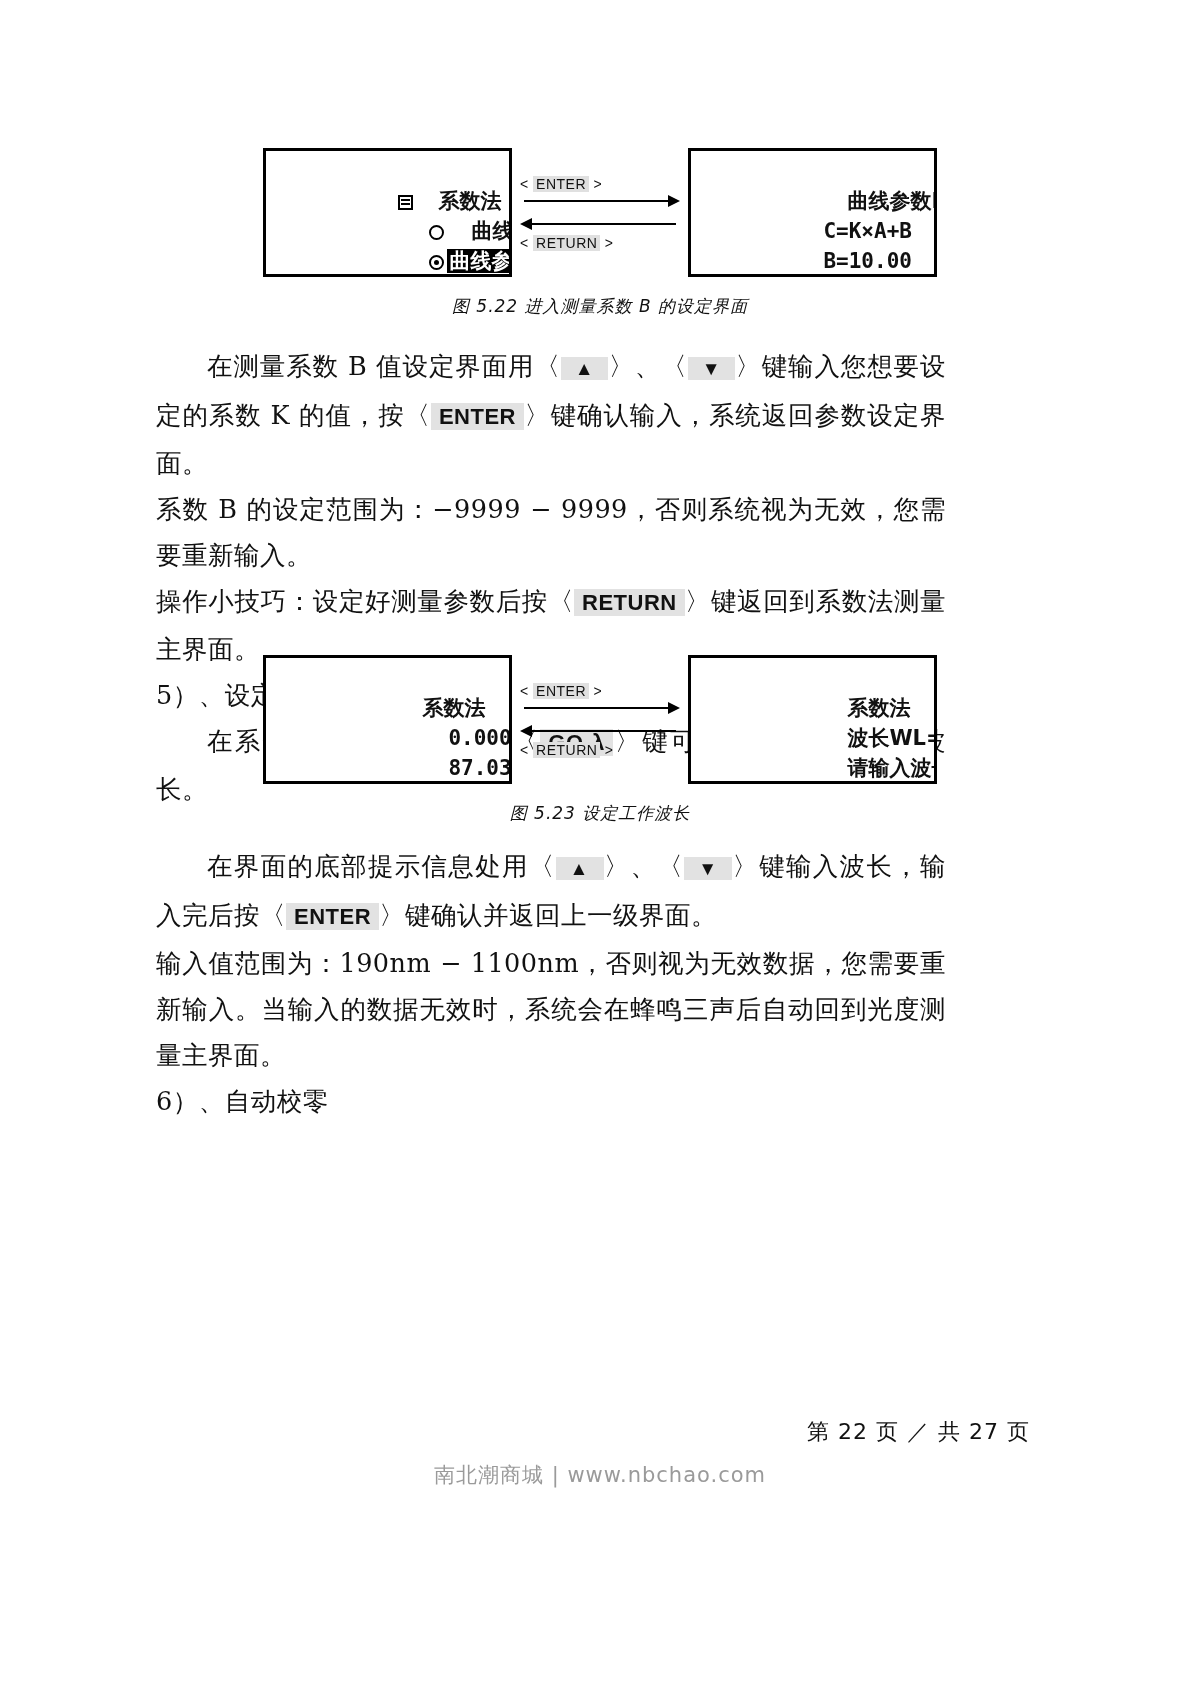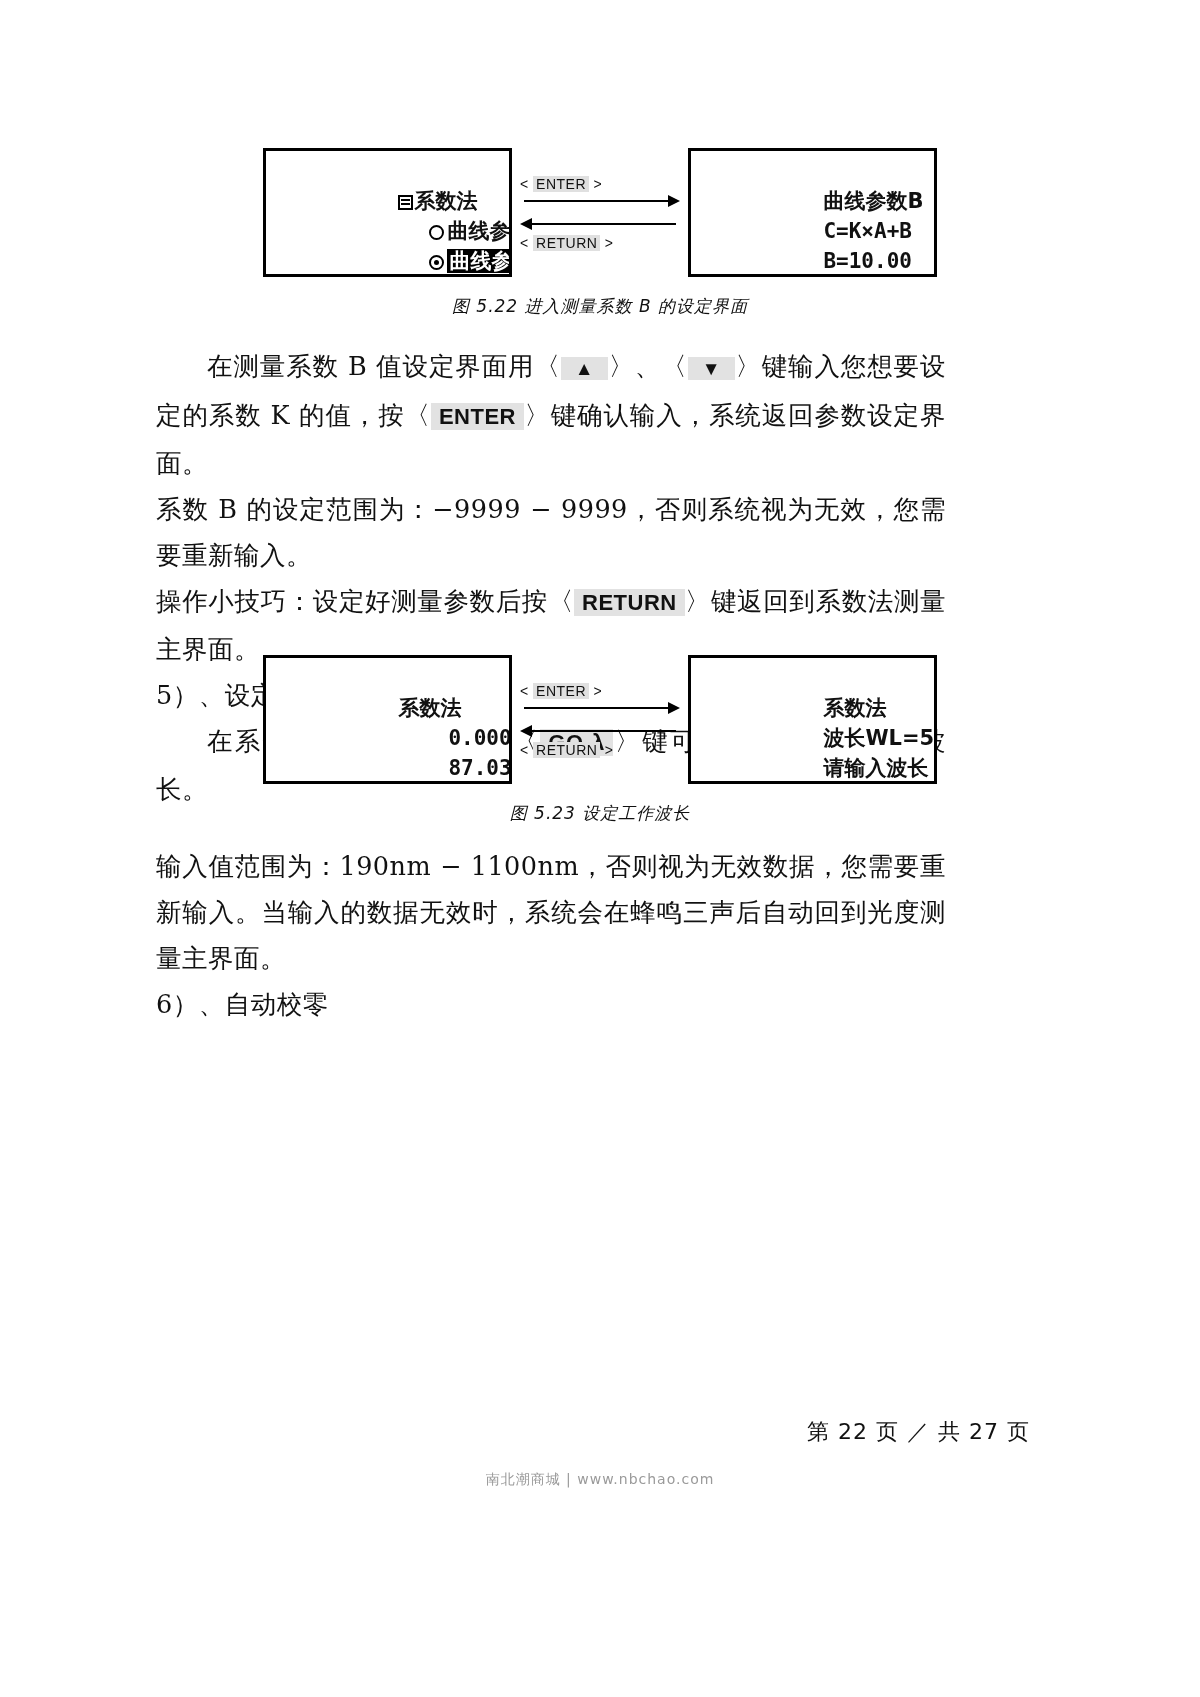--- a/index.html
+++ b/index.html
@@ -40,21 +40,21 @@
   .lcd-l{width:249px;height:129px;padding:5px 0 0 6px;}
   .lcd-r{width:249px;height:129px;padding:5px 0 0 6px;}
 
   .lcd-line{
     font-size:21px;
     line-height:30px;
     letter-spacing:0px;
     white-space:pre;
     height:30px;
   }
-  .cn{font-family:"DejaVu Sans","Liberation Sans",sans-serif;font-weight:bold;font-size:21px;}
+  .cn{font-family:"DejaVu Sans","Liberation Sans",sans-serif;font-weight:bold;font-size:21px;padding-left:24px;}
   .menu-icon{
     display:inline-block;
     width:15px;height:15px;
     border:2px solid #000;
     box-sizing:border-box;
     position:relative;
     vertical-align:-2px;
     margin-right:1px;
   }
   .menu-icon:before,.menu-icon:after{
@@ -140,21 +140,21 @@
     font-size:22px;
     font-family:"DejaVu Sans","Liberation Sans",sans-serif;
     font-weight:normal;
     letter-spacing:1px;
   }
   .watermark{
     position:absolute;
     left:0;right:0;
     bottom:208px;
     text-align:center;
-    font-size:14px;
+    font-size:21px;
     color:#9a9a9a;
     font-family:"DejaVu Sans","Liberation Sans",sans-serif;
     letter-spacing:1px;
   }
 </style>
 </head>
 <body>
 
 <div class="page">
 
@@ -265,20 +265,21 @@
         <div class="lcd-line" style="padding-left:26px;">
           
         </div>
       </div>
     </div>
 
     <div class="fig-caption">图 5.23 设定工作波长</div>
   </div>
 
   <div class="body-text" style="top:843px;">
+    <p class="para indent"><span>在界面的底部提示信息处用〈</span><span class="key tri">▲</span><span>〉、〈</span><span class="key tri">▼</span><span>〉键输入波长，输入完后按〈</span><span class="key">ENTER</span><span>〉键确认并返回上一级界面。</span></p>
     <p class="para">输入值范围为：190nm − 1100nm，否则视为无效数据，您需要重新输入。当输入的数据无效时，系统会在蜂鸣三声后自动回到光度测量主界面。</p>
     <p class="para">6）、自动校零</p>
   </div>
 
 
   <div class="footer-page">第 22 页 ／ 共 27 页</div>
   <div class="watermark">南北潮商城 | www.nbchao.com</div>
 
 </div>
 

